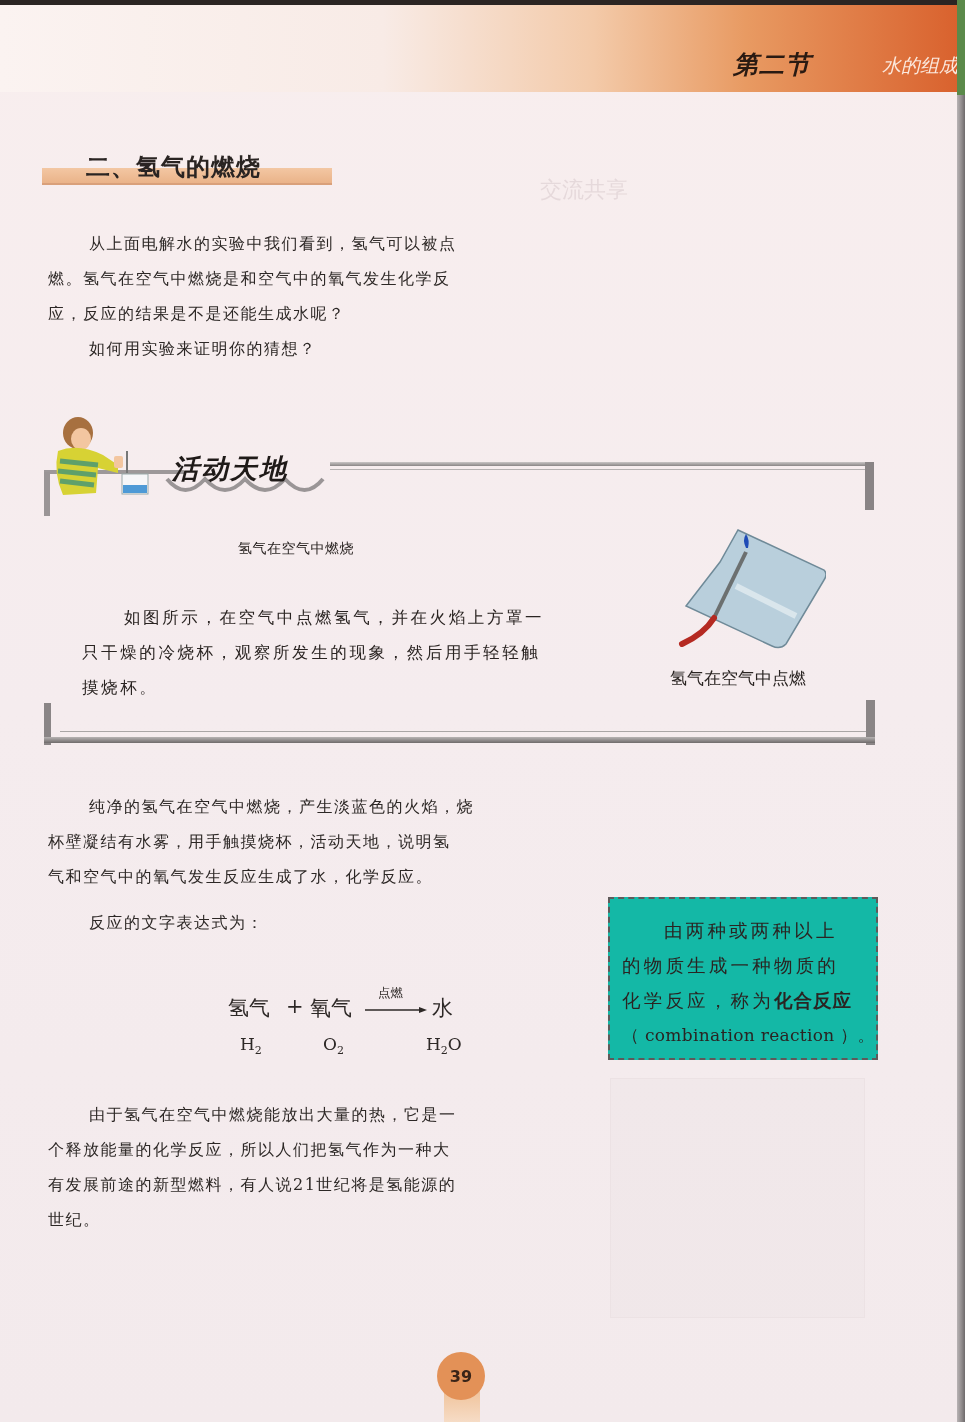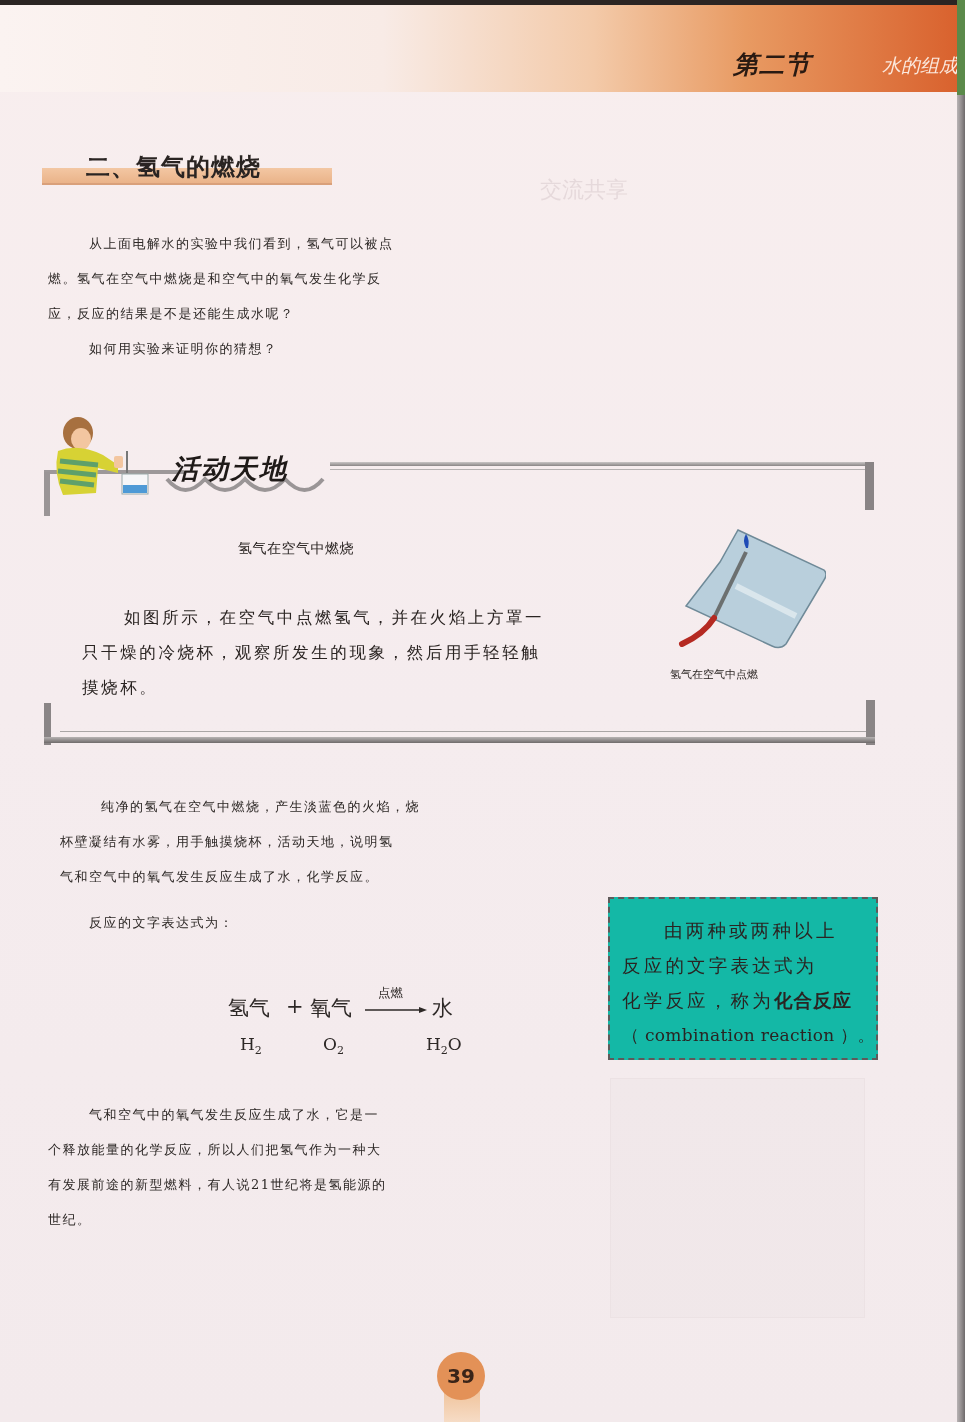--- a/index.html
+++ b/index.html
@@ -42,21 +42,21 @@
       position: absolute; left: 42px; top: 168px; width: 290px; height: 17px;
       background: linear-gradient(180deg, #f3c7a3 0%, #eab389 100%);
       border-bottom: 2px solid #d9a07a;
     }
     .section-heading {
       position: absolute; left: 86px; top: 151px;
       font-family: "DejaVu Sans", sans-serif; font-size: 24px; font-weight: bold;
       color: #2a2422; letter-spacing: 1px;
     }
     .para {
-      position: absolute; font-size: 13px; line-height: 35px; color: #2d2826;
+      position: absolute; font-size: 16px; line-height: 35px; color: #2d2826;
       letter-spacing: 1.5px;
     }
     .para p { white-space: nowrap; }
     
     .act-top-rule {
       position: absolute; left: 330px; top: 462px; width: 540px; height: 4px;
       background: linear-gradient(180deg, #c9c5c5 0%, #8a8686 100%);
     }
     .act-top-rule2 {
       position: absolute; left: 330px; top: 469px; width: 540px; height: 1px;
@@ -111,21 +111,21 @@
     }
     .act-body {
       position: absolute; left: 82px; top: 600px;
       font-family: "DejaVu Serif", serif; font-size: 16.5px; line-height: 35px;
       color: #2a2422; letter-spacing: 2.6px;
     }
     .act-body p { white-space: nowrap; }
     .figure { position: absolute; left: 676px; top: 526px; width: 150px; height: 130px; }
     .figure-caption {
       position: absolute; left: 670px; top: 667px;
-      font-family: Liberation Mono, monospace; font-size: 11px; color: #2a2422;
+      font-family: Liberation Mono, monospace; font-size: 17px; color: #2a2422;
     }
     
     .eq-row {
       position: absolute; top: 994px; font-size: 21px; color: #2d2826;
     }
     .eq-formula {
       position: absolute; top: 1034px; font-size: 17px; color: #2d2826;
       font-family: "DejaVu Serif", serif;
     }
     .eq-formula sub { font-size: 11px; }
@@ -160,21 +160,21 @@
     .page-tab {
       position: absolute; left: 444px; top: 1378px; width: 36px; height: 44px;
       background: linear-gradient(180deg, #eeb98a 0%, #f6dcc6 100%);
     }
     .page-number-circle {
       position: absolute; left: 437px; top: 1352px; width: 48px; height: 48px;
       border-radius: 50%; background: #e39157;
       display: flex; align-items: center; justify-content: center;
     }
     .page-number {
-      font-family: "DejaVu Sans", sans-serif; font-weight: bold; font-size: 20px;
+      font-family: "DejaVu Sans", sans-serif; font-weight: bold; font-size: 16px;
       color: #3a2418;
     }
   </style>
 </head>
 <body>
 
 <div class="page-topedge"></div>
 
 <div class="header-band"></div>
 <div class="header-section">第二节</div>
@@ -236,21 +236,21 @@
   <line x1="70" y1="26" x2="38" y2="92" stroke="#6c7070" stroke-width="4"></line>
   <path d="M38 92 Q28 108 6 118" stroke="#b52a22" stroke-width="6" fill="none" stroke-linecap="round"></path>
 </svg>
 <div class="figure-caption">氢气在空气中点燃</div>
 
 <div class="act-bottom-left-post"></div>
 <div class="act-bottom-right-post"></div>
 <div class="act-bottom-rule2"></div>
 <div class="act-bottom-rule"></div>
 
-<div class="para" style="left:48px;top:789px;margin-left:12px;">
+<div class="para" style="left:48px;top:789px;">
   <p style="padding-left:41px;">纯净的氢气在空气中燃烧，产生淡蓝色的火焰，烧</p>
   <p>杯壁凝结有水雾，用手触摸烧杯，活动天地，说明氢</p>
   <p>气和空气中的氧气发生反应生成了水，化学反应。</p>
 </div>
 <div class="para" style="left:89px;top:905px;">
   <p>反应的文字表达式为：</p>
 </div>
 
 <div class="eq-row" style="left:228px;">氢气</div>
 <div class="eq-row" style="left:286px;">+</div>
@@ -262,28 +262,28 @@
 </svg>
 <div class="eq-row" style="left:432px;">水</div>
 
 <div class="eq-formula" style="left:240px;"><span>H</span><sub>2</sub></div>
 <div class="eq-formula" style="left:323px;"><span>O</span><sub>2</sub></div>
 <div class="eq-formula" style="left:426px;"><span>H</span><sub>2</sub><span>O</span></div>
 
 <div class="def-box">
   <div class="def-text">
     <p style="padding-left:42px;">由两种或两种以上</p>
-    <p>反应的文字表达式为</p>
+    <p>的物质生成一种物质的</p>
     <p><span>化学反应，称为</span><b>化合反应</b></p>
     <p class="def-en">（ combination reaction ）。</p>
   </div>
 </div>
 
 <div class="para" style="left:48px;top:1097px;">
-  <p style="padding-left:41px;">气和空气中的氧气发生反应生成了水，它是一</p>
+  <p style="padding-left:41px;">由于氢气在空气中燃烧能放出大量的热，它是一</p>
   <p>个释放能量的化学反应，所以人们把氢气作为一种大</p>
   <p>有发展前途的新型燃料，有人说21世纪将是氢能源的</p>
   <p>世纪。</p>
 </div>
 
 <div class="page-tab"></div>
 <div class="page-number-circle">
   <span class="page-number">39</span>
 </div>
 

